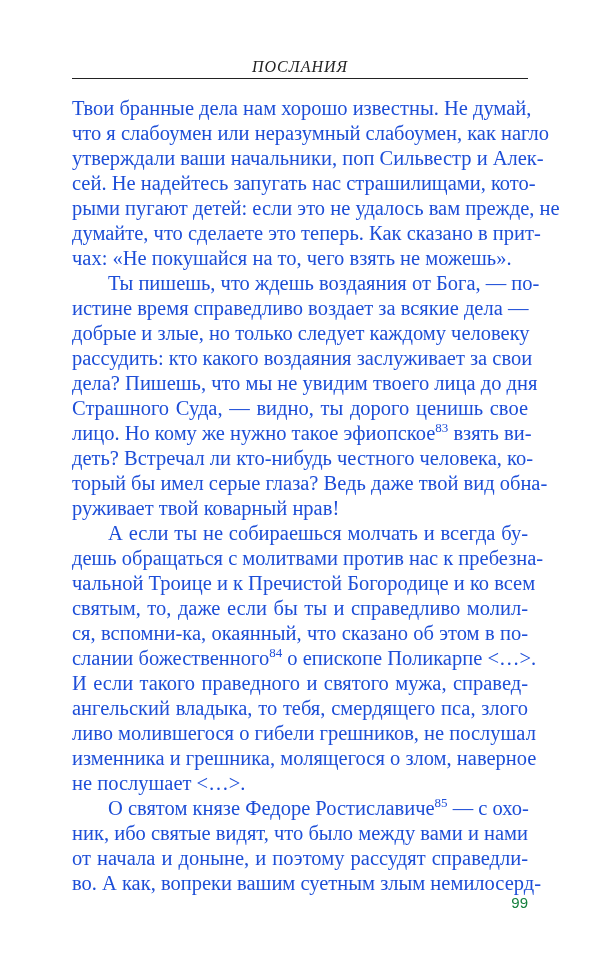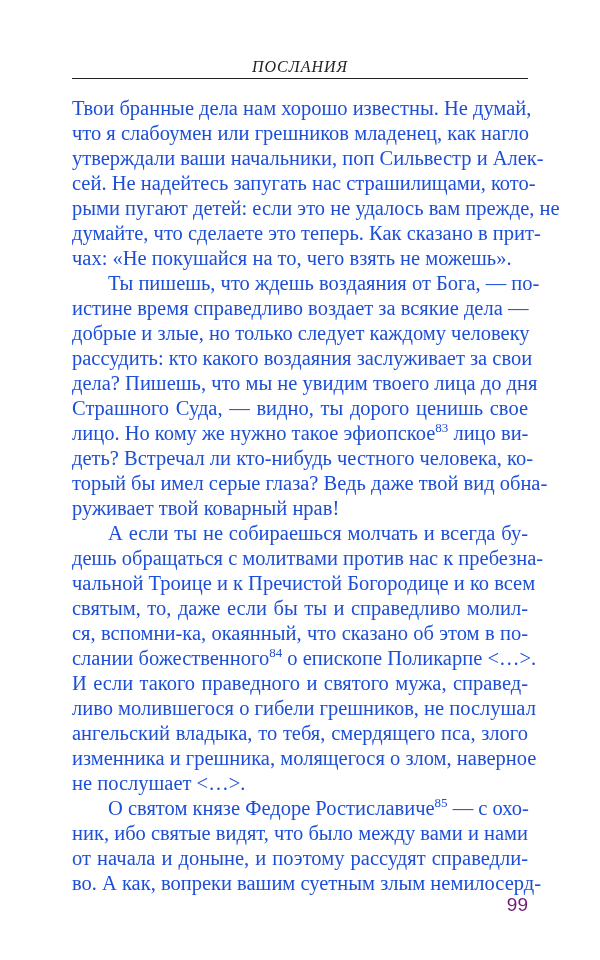--- a/index.html
+++ b/index.html
@@ -67,66 +67,66 @@
   sup {
     font-size: 13px;
     line-height: 0;
     vertical-align: 8px;
   }
   .folio {
     position: absolute;
     top: 894px;
     right: 0;
     font-family: "Liberation Sans", "DejaVu Sans", sans-serif;
-    font-size: 19px;
-    color: #701a75;
+    font-size: 15px;
+    color: #15803d;
   }
 </style>
 </head>
 <body>
 
 <div class="page">
   <div class="running-head">ПОСЛАНИЯ</div>
   <div class="rule"></div>
 
   <div class="body-text">
 
     <div>
       <span class="line">Твои бранные дела нам хорошо известны. Не думай,</span>
-      <span class="line">что я слабоумен или грешников младенец, как нагло</span>
+      <span class="line">что я слабоумен или неразумный слабоумен, как нагло</span>
       <span class="line">утверждали ваши начальники, поп Сильвестр и Алек-</span>
       <span class="line">сей. Не надейтесь запугать нас страшилищами, кото-</span>
       <span class="line">рыми пугают детей: если это не удалось вам прежде, не</span>
       <span class="line">думайте, что сделаете это теперь. Как сказано в прит-</span>
       <span class="line last">чах: «Не покушайся на то, чего взять не можешь».</span>
     </div>
 
     <div>
       <span class="line indent">Ты пишешь, что ждешь воздаяния от Бога, — по-</span>
       <span class="line">истине время справедливо воздает за всякие дела —</span>
       <span class="line">добрые и злые, но только следует каждому человеку</span>
       <span class="line">рассудить: кто какого воздаяния заслуживает за свои</span>
       <span class="line">дела? Пишешь, что мы не увидим твоего лица до дня</span>
       <span class="line">Страшного Суда, — видно, ты дорого ценишь свое</span>
-      <span class="line"><span>лицо. Но кому же нужно такое эфиопское</span><sup>83</sup><span> лицо ви-</span></span>
+      <span class="line"><span>лицо. Но кому же нужно такое эфиопское</span><sup>83</sup><span> взять ви-</span></span>
       <span class="line">деть? Встречал ли кто-нибудь честного человека, ко-</span>
       <span class="line">торый бы имел серые глаза? Ведь даже твой вид обна-</span>
       <span class="line last">руживает твой коварный нрав!</span>
     </div>
 
     <div>
       <span class="line indent">А если ты не собираешься молчать и всегда бу-</span>
       <span class="line">дешь обращаться с молитвами против нас к пребезна-</span>
       <span class="line">чальной Троице и к Пречистой Богородице и ко всем</span>
       <span class="line">святым, то, даже если бы ты и справедливо молил-</span>
       <span class="line">ся, вспомни-ка, окаянный, что сказано об этом в по-</span>
       <span class="line"><span>слании божественного</span><sup>84</sup><span> о епископе Поликарпе &lt;…&gt;.</span></span>
       <span class="line">И если такого праведного и святого мужа, справед-</span>
+      <span class="line">ангельский владыка, то тебя, смердящего пса, злого</span>
       <span class="line">ливо молившегося о гибели грешников, не послушал</span>
-      <span class="line">ангельский владыка, то тебя, смердящего пса, злого</span>
       <span class="line">изменника и грешника, молящегося о злом, наверное</span>
       <span class="line last">не послушает &lt;…&gt;.</span>
     </div>
 
     <div>
       <span class="line indent"><span>О святом князе Федоре Ростиславиче</span><sup>85</sup><span> — с охо-</span></span>
       <span class="line">ник, ибо святые видят, что было между вами и нами</span>
       <span class="line">от начала и доныне, и поэтому рассудят справедли-</span>
       <span class="line">во. А как, вопреки вашим суетным злым немилосерд-</span>
     </div>

